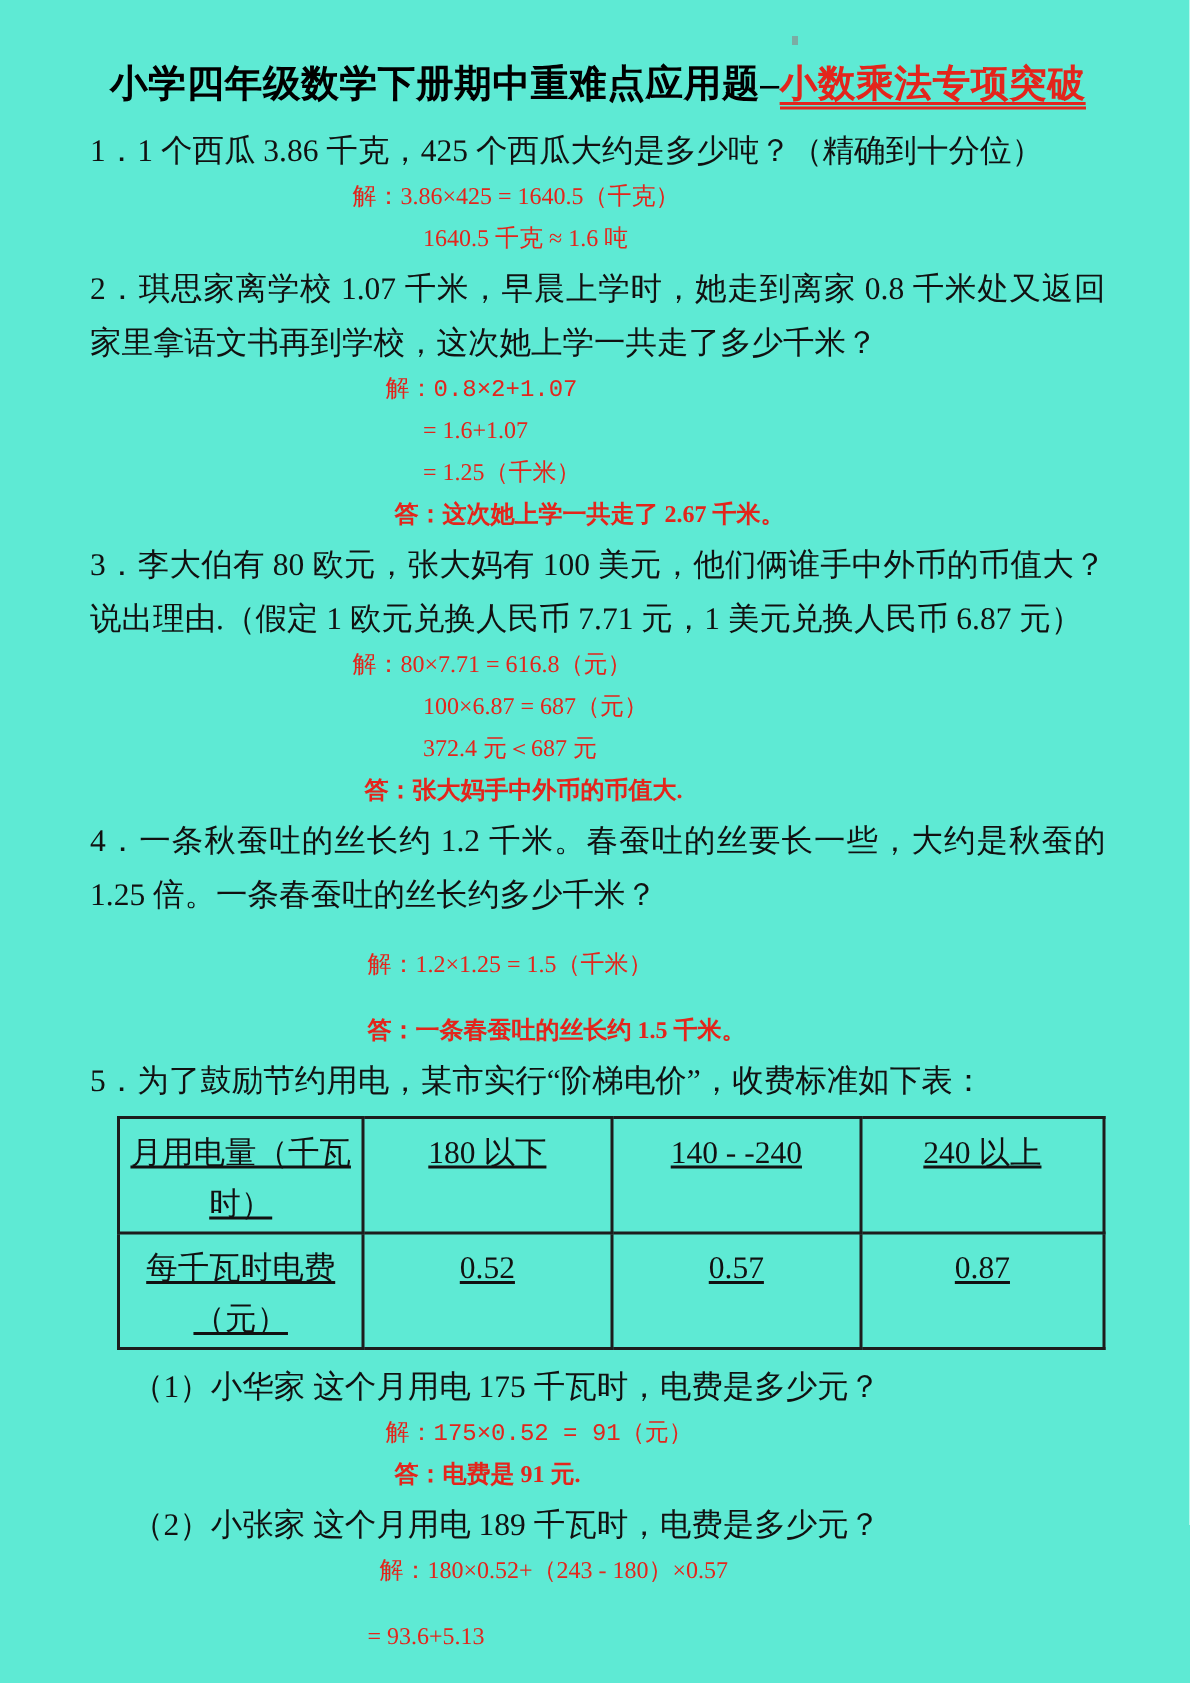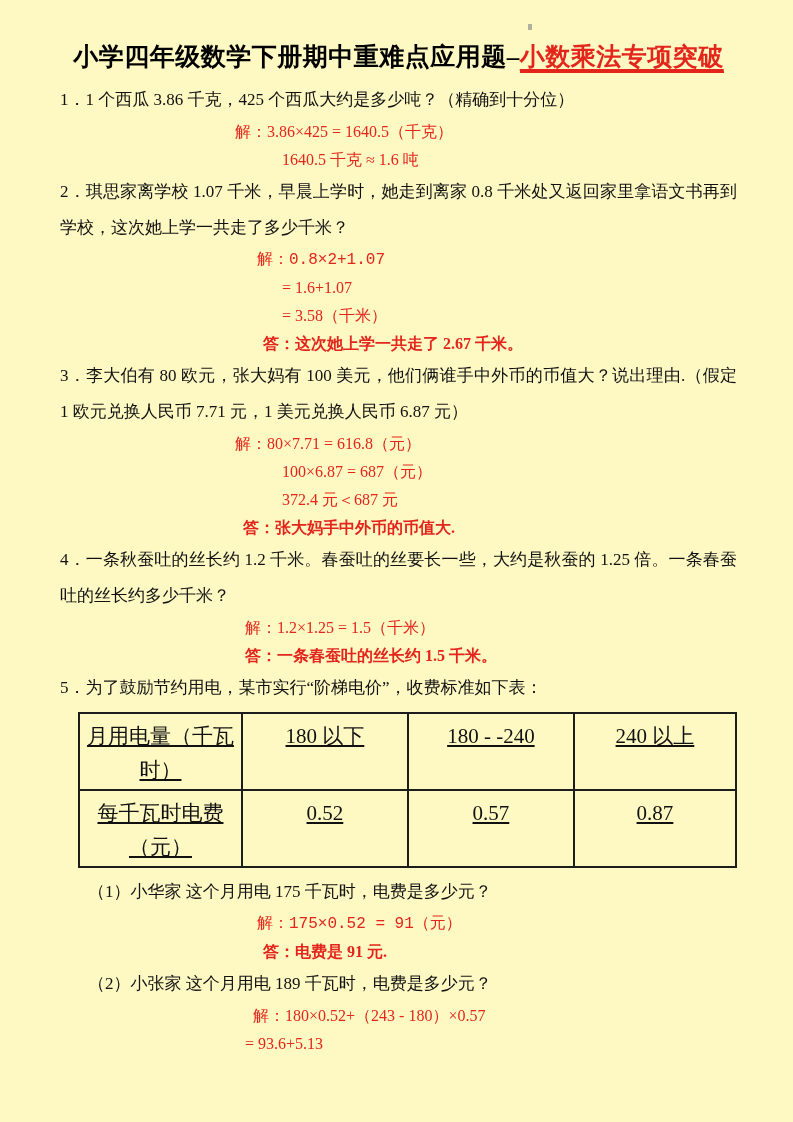--- a/index.html
+++ b/index.html
@@ -1,21 +1,21 @@
 <!DOCTYPE html>
 <html><head>
 <meta charset="utf-8">
 <style>
   html, body { margin: 0; padding: 0; background: #ffffff; }
   .page {
     position: relative;
     width: 793px;
     height: 1122px;
     margin: 0 auto;
-    background: #fef9c3;
+    background: #5eead4;
     box-sizing: border-box;
     padding: 40px 56px 18px 60px;
     font-family: "Liberation Serif", "DejaVu Serif", serif;
     color: #111111;
     overflow: hidden;
   }
   .speck {
     position: absolute;
     left: 528px; top: 24px;
     width: 4px; height: 6px;
@@ -34,38 +34,38 @@
   .t-black { color: #000000; }
   .t-red {
     color: #e3251c;
     border-bottom: 2px solid #e3251c;
     text-decoration: underline;
     text-underline-offset: 4px;
     padding-bottom: 1px;
   }
   .q {
     margin: 0;
-    font-size: 17px;
+    font-size: 21px;
     line-height: 36px;
     color: #111111;
     text-align: justify;
   }
   .sub-q { margin-left: 28px; }
   .sol {
     font-size: 16px;
     line-height: 28px;
     color: #e3251c;
   }
   .ans { font-weight: bold; }
   .ml-a { margin-left: 175px; }
   .ml-b { margin-left: 222px; }
   .ml-c { margin-left: 183px; }
   .ml-d { margin-left: 197px; font-family: Liberation Mono, monospace; }
   .ml-e { margin-left: 203px; }
-  .ml-f { margin-left: 185px; }
+  .ml-f { margin-left: 185px; margin-top: 16px; }
   .ml-g { margin-left: 193px; }
   table.rate-table {
     border-collapse: collapse;
     margin: 6px 0 6px 18px;
     table-layout: fixed;
   }
   table.rate-table td {
     border: 2px solid #1d1d1d;
     height: 70px;
     vertical-align: top;
@@ -94,21 +94,21 @@
   <section>
     <p class="q">1．1 个西瓜 3.86 千克，425 个西瓜大约是多少吨？（精确到十分位）</p>
     <div class="sol ml-a">解：3.86×425 = 1640.5（千克）</div>
     <div class="sol ml-b">1640.5 千克 ≈ 1.6 吨</div>
   </section>
 
   <section>
     <p class="q">2．琪思家离学校 1.07 千米，早晨上学时，她走到离家 0.8 千米处又返回家里拿语文书再到学校，这次她上学一共走了多少千米？</p>
     <div class="sol ml-d">解：0.8×2+1.07</div>
     <div class="sol ml-b">= 1.6+1.07</div>
-    <div class="sol ml-b">= 3.58（千米）</div>
+    <div class="sol ml-b">= 1.25（千米）</div>
     <div class="sol ans ml-e">答：这次她上学一共走了 2.67 千米。</div>
   </section>
 
   <section>
     <p class="q">3．李大伯有 80 欧元，张大妈有 100 美元，他们俩谁手中外币的币值大？说出理由.（假定 1 欧元兑换人民币 7.71 元，1 美元兑换人民币 6.87 元）</p>
     <div class="sol ml-a">解：80×7.71 = 616.8（元）</div>
     <div class="sol ml-b">100×6.87 = 687（元）</div>
     <div class="sol ml-b">372.4 元＜687 元</div>
     <div class="sol ans ml-c">答：张大妈手中外币的币值大.</div>
   </section>
@@ -123,21 +123,21 @@
     <p class="q">5．为了鼓励节约用电，某市实行“阶梯电价”，收费标准如下表：</p>
 
     <table class="rate-table">
       <tbody>
           <tr>
         <td class="w1">
           <span class="cell-line">月用电量（千瓦</span>
           <span class="cell-line">时）</span>
         </td>
         <td class="w2">180 以下</td>
-        <td class="w3">180 - -240</td>
+        <td class="w3">140 - -240</td>
         <td class="w4">240 以上</td>
       </tr>
       <tr>
         <td>
           <span class="cell-line">每千瓦时电费</span>
           <span class="cell-line">（元）</span>
         </td>
         <td>0.52</td>
         <td>0.57</td>
         <td>0.87</td>

